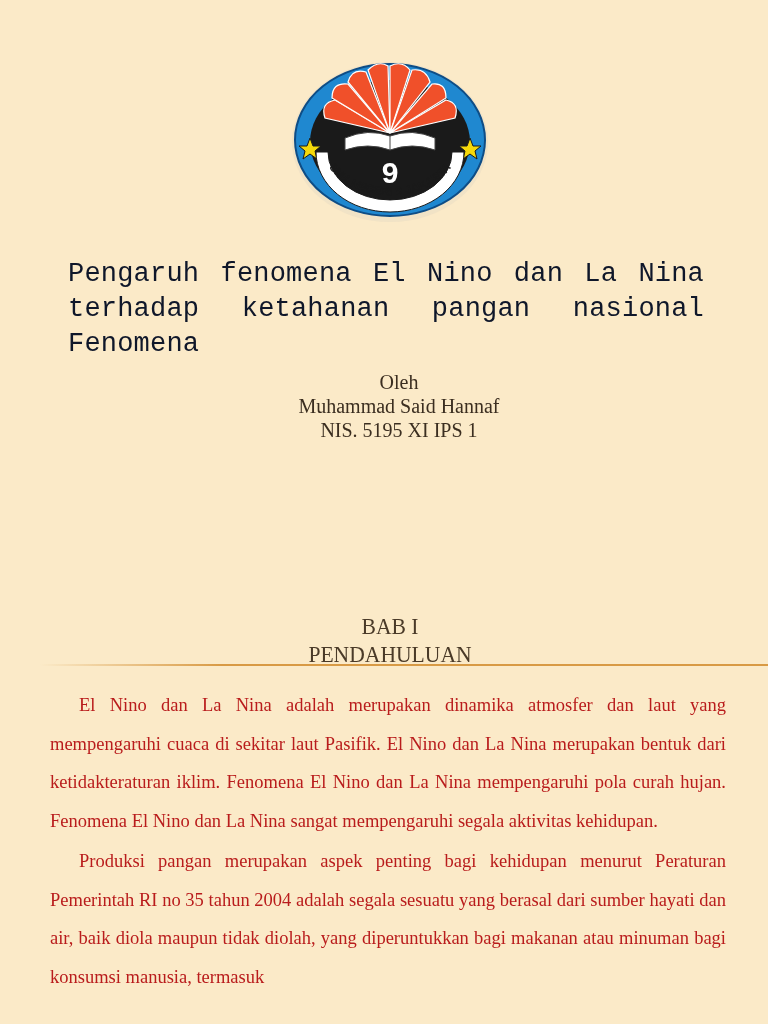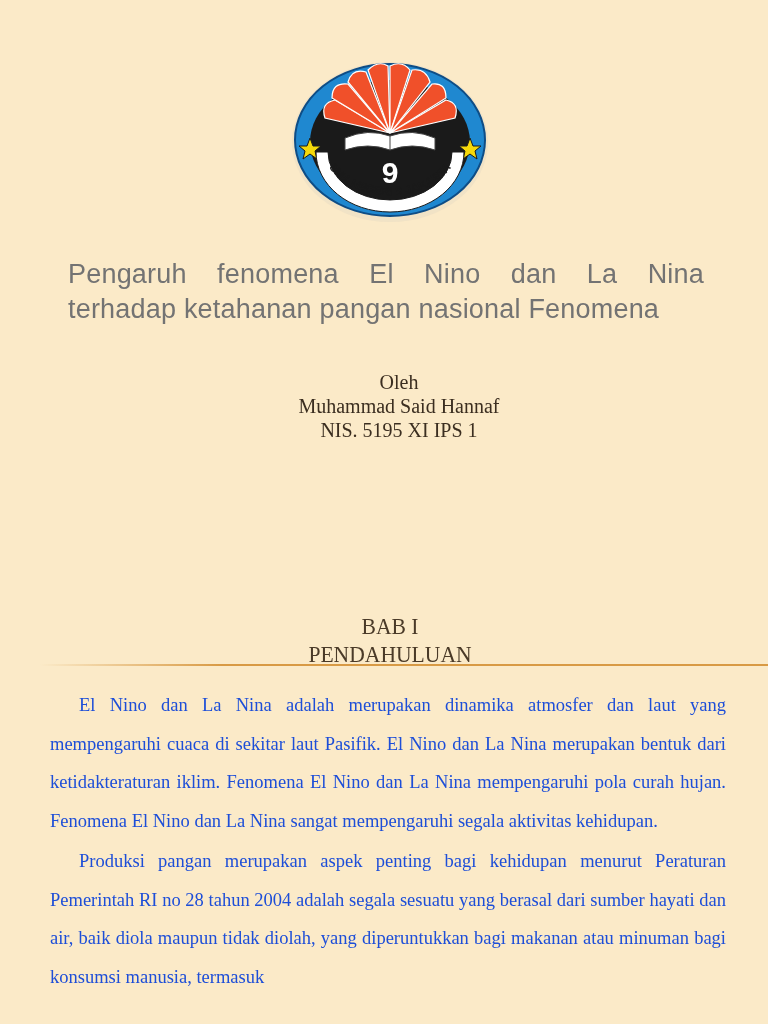--- a/index.html
+++ b/index.html
@@ -6,22 +6,22 @@
   body {
     width: 768px; height: 1024px; overflow: hidden;
     background: #fbeac8;
     position: relative;
     color: #3b2e20;
   }
   .slide1 { position: absolute; left: 0; top: 0; width: 768px; height: 605px; }
   .logo { position: absolute; left: 290px; top: 58px; width: 200px; height: 164px; }
   .title {
     position: absolute; left: 68px; top: 257px; width: 636px;
-    font-family: Liberation Sans, sans-serif;
-    font-size: 27px; line-height: 35px; color: #737373;
+    font-family: Liberation Mono, monospace;
+    font-size: 27px; line-height: 35px; color: #0f172a;
     text-align: justify; text-align-last: left;
     letter-spacing: 0.2px;
   }
   .title .l1 { display: block; text-align: justify; text-align-last: justify; }
   .title .l2 { display: block; }
   .byline {
     position: absolute; left: 0; top: 370px; width: 798px;
     text-align: center;
     font-family: "Liberation Serif", serif; font-size: 20px; line-height: 24px; color: #3b2e20;
   }
@@ -29,21 +29,21 @@
     position: absolute; left: 0; top: 612px; width: 780px; text-align: center;
     font-family: "Liberation Serif", serif; font-size: 24px; line-height: 28px; color: #4a3a28;
     transform: scaleX(0.9);
   }
   .rule {
     position: absolute; left: 40px; top: 664px; width: 728px; height: 2px;
     background: linear-gradient(to right, rgba(214,150,60,0) 0%, #d89a45 25%, #d89a45 100%);
   }
   .body {
     position: absolute; left: 50px; top: 686px; width: 676px;
-    font-family: "Liberation Serif", serif; font-size: 18.5px; line-height: 38.5px; color: #1d4ed8;
+    font-family: "Liberation Serif", serif; font-size: 18.5px; line-height: 38.5px; color: #b91c1c;
   }
   .body p { margin: 0 0 2px 0; text-indent: 29px; text-align: justify; }
   .body p.p2 { margin-top: 2px; }
 </style>
 </head>
 <body>
 
 <div class="slide1">
   <svg class="logo" viewBox="0 0 200 164">
     <defs>
@@ -86,14 +86,14 @@
 </div>
 
 <div class="bab">
   <div>BAB I</div>
   <div>PENDAHULUAN</div>
 </div>
 <div class="rule"></div>
 
 <div class="body">
   <p class="p1">El Nino dan La Nina adalah merupakan dinamika atmosfer dan laut yang mempengaruhi cuaca di sekitar laut Pasifik. El Nino dan La Nina merupakan bentuk dari ketidakteraturan iklim. Fenomena El Nino dan La Nina mempengaruhi pola curah  hujan. Fenomena El Nino dan La Nina  sangat mempengaruhi segala aktivitas kehidupan.</p>
-  <p class="p2">Produksi pangan merupakan aspek penting bagi kehidupan menurut Peraturan Pemerintah RI no 28 tahun 2004 adalah  segala sesuatu yang berasal dari sumber hayati dan air, baik diola maupun tidak diolah, yang diperuntukkan bagi makanan atau minuman bagi konsumsi  manusia, termasuk</p>
+  <p class="p2">Produksi pangan merupakan aspek penting bagi kehidupan menurut Peraturan Pemerintah RI no 35 tahun 2004 adalah  segala sesuatu yang berasal dari sumber hayati dan air, baik diola maupun tidak diolah, yang diperuntukkan bagi makanan atau minuman bagi konsumsi  manusia, termasuk</p>
 </div>
 
 </body></html>

